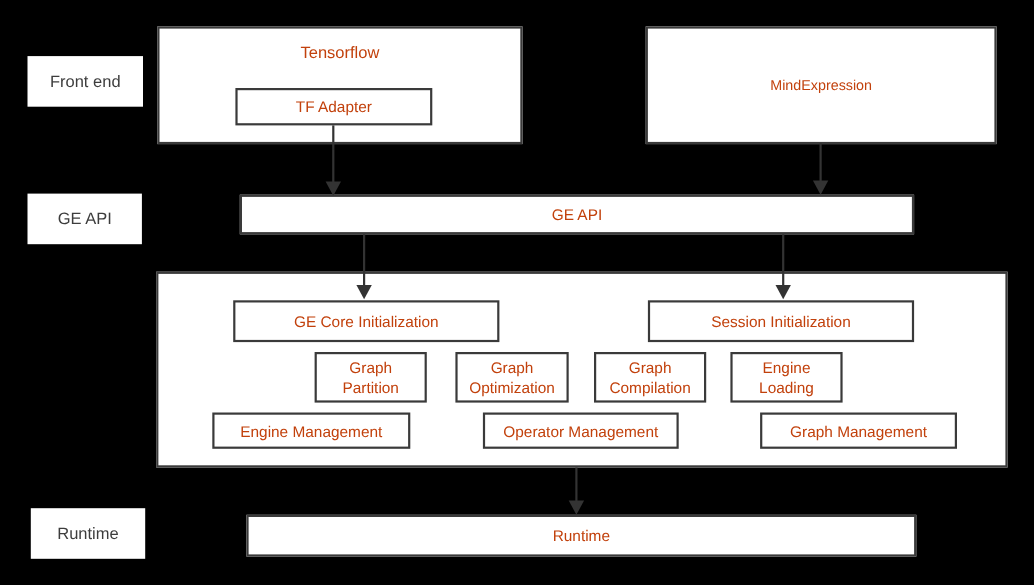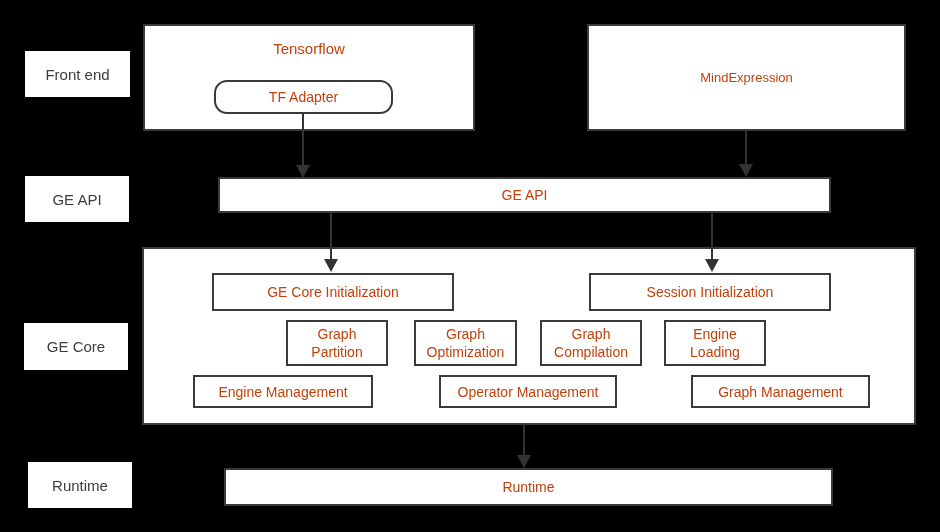--- a/index.html
+++ b/index.html
@@ -42,21 +42,21 @@
     align-items: center;
     justify-content: center;
     text-align: center;
     font-size: 14px;
     color: #c2410c;
     line-height: 18px;
   }
 
   #tensorflow-box { left: 143px; top: 24px; width: 332px; height: 107px; display: block; font-size: 15px; }
   .tf-title { margin-top: 14px; text-align: center; }
-  #tf-adapter-box { left: 69px; top: 54px; width: 179px; height: 34px; font-size: 14px; border-radius: 13px; }
+  #tf-adapter-box { left: 69px; top: 54px; width: 179px; height: 34px; font-size: 14px; }
 
   #mindexpression-box { left: 587px; top: 24px; width: 319px; height: 107px; font-size: 13px; }
 
   #ge-api-bar { left: 218px; top: 177px; width: 613px; height: 36px; }
 
   #ge-core-box { left: 142px; top: 247px; width: 774px; height: 178px; display: block; }
 
   
   #ge-core-init-box   { left: 68px;  top: 24px; width: 242px; height: 38px; }
   #session-init-box   { left: 445px; top: 24px; width: 242px; height: 38px; }
@@ -104,21 +104,20 @@
   #arrow-geapi-to-sess { left: 705px; top: 213px; height: 59px; }
   #arrow-gecore-to-rt  { left: 517px; top: 425px; height: 43px; }
 </style>
 </head>
 <body>
 
 <div class="stage">
 
   <div class="side-label" id="lbl-front-end">Front end</div>
   <div class="side-label" id="lbl-ge-api">GE API</div>
-  <div class="side-label" id="lbl-ge-core">GE Core</div>
   <div class="side-label" id="lbl-runtime">Runtime</div>
 
   <div class="box" id="tensorflow-box">
     <div class="tf-title">Tensorflow</div>
     <div class="box" id="tf-adapter-box">TF Adapter</div>
   </div>
 
   <div class="box" id="mindexpression-box">MindExpression</div>
 
   <div class="box" id="ge-api-bar">GE API</div>

